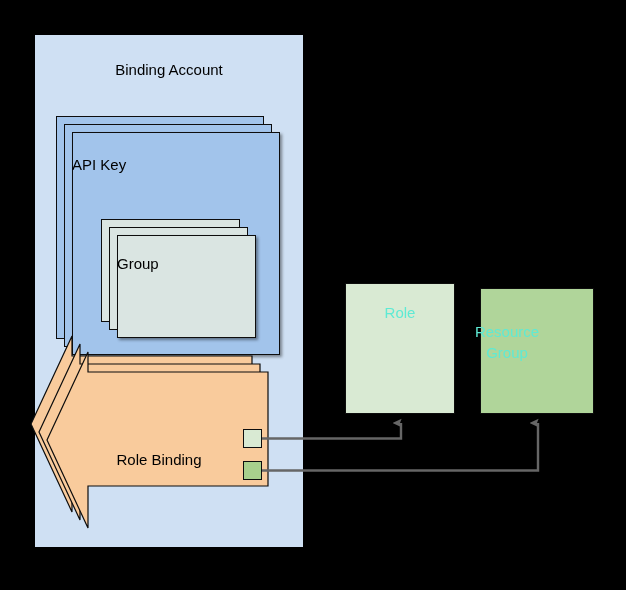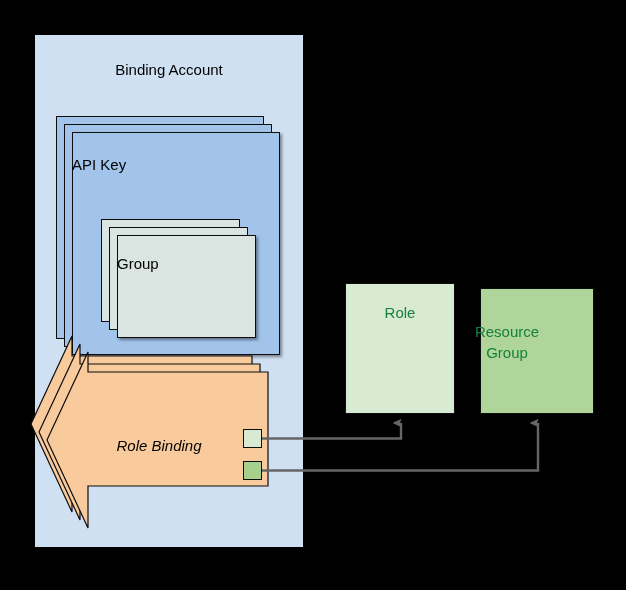--- a/index.html
+++ b/index.html
@@ -66,21 +66,21 @@
 
   
   .plain-box {
     position: absolute;
     box-sizing: border-box;
     border: 1.2px solid #0d0d0d;
   }
   .plain-label {
     position: absolute;
     font-size: 15px;
-    color: #15803d;
+    color: #5eead4;
     line-height: 21px;
     text-align: center;
     white-space: pre-line;
   }
   
   .port {
     position: absolute;
     box-sizing: border-box;
     width: 19px;
     height: 19px;
@@ -118,21 +118,21 @@
 
   <svg class="svg-layer" viewBox="0 0 626 590">
 
     <polygon points="88,372 268,372 268,414 268,466 268,486 88,486 88,528 47,440 88,352" fill="#f9cb9c" stroke="#0d0d0d" stroke-width="1.2" transform="translate(-16,-16)"></polygon>
 
     <polygon points="88,372 268,372 268,414 268,466 268,486 88,486 88,528 47,440 88,352" fill="#f9cb9c" stroke="#0d0d0d" stroke-width="1.2" transform="translate(-8,-8)"></polygon>
 
     <polygon points="88,372 268,372 268,414 268,466 268,486 88,486 88,528 47,440 88,352" fill="#f9cb9c" stroke="#0d0d0d" stroke-width="1.2"></polygon>
   </svg>
 
-  <div class="rb-label" style="left:64px; top:436px; width:190px;font-style:italic;">Role Binding</div>
+  <div class="rb-label" style="left:64px; top:450px; width:190px;">Role Binding</div>
 
   <div class="port" style="left:243px; top:429px; background:#d9ead3;"></div>
   <div class="port" style="left:243px; top:461px; background:#a8d08d;"></div>
 
   <div class="plain-box" style="left:345px; top:283px; width:110px; height:131px; background:#d9ead3;"></div>
   <div class="plain-label" style="left:345px; top:302px; width:110px;">Role</div>
 
   <div class="plain-box" style="left:480px; top:288px; width:114px; height:126px; background:#b0d59a;"></div>
   <div class="plain-label" style="left:460px; top:305px; width:94px; text-align:center;margin-top:16px;">Resource
 Group</div>

